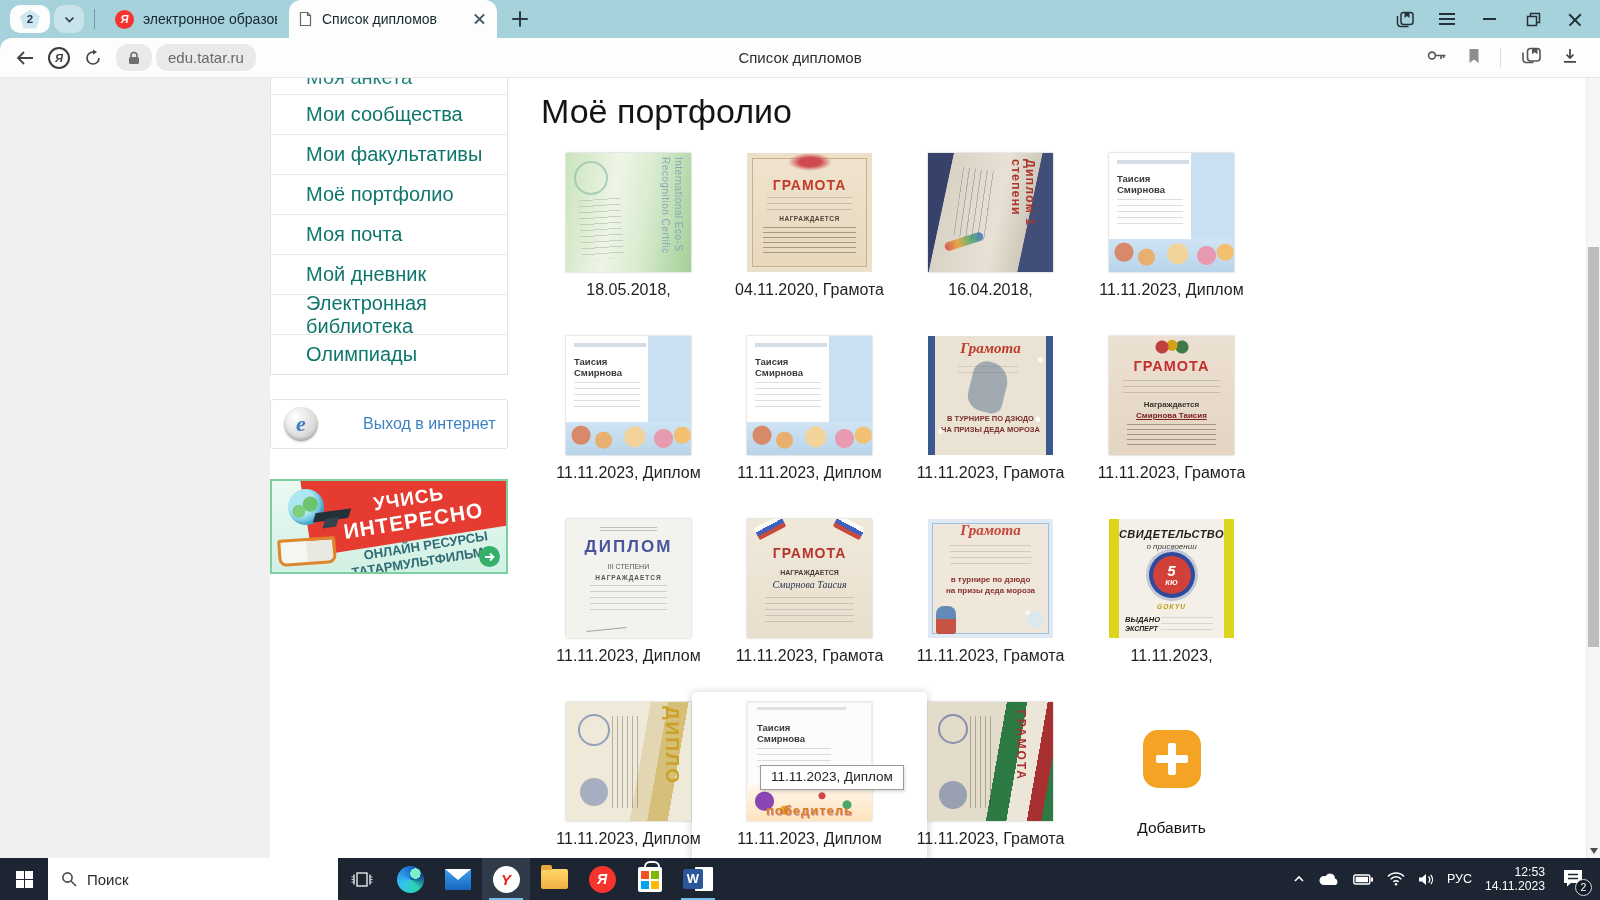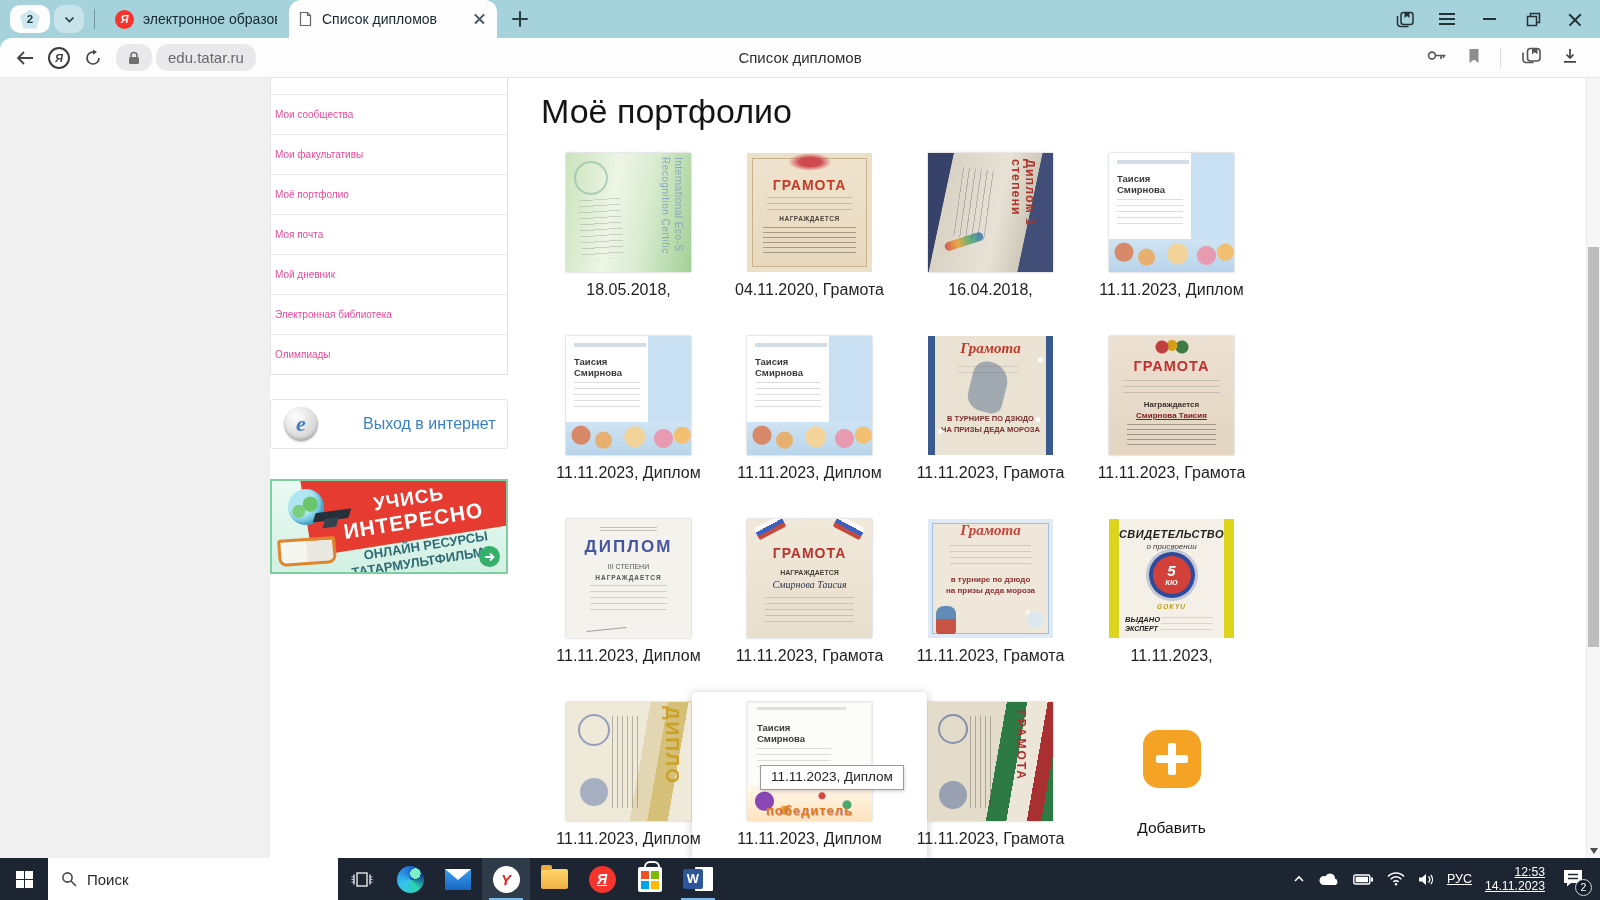--- a/index.html
+++ b/index.html
@@ -50,21 +50,21 @@
   
   .content{position:absolute;top:78px;left:0;right:0;bottom:42px;background:#fff;}
   .gutter{position:absolute;left:0;top:0;bottom:0;width:270px;background:#f0f0f0;}
   .scrollbar{position:absolute;right:0;top:0;bottom:0;width:14px;background:#f6f6f6;border-left:1px solid #ebebeb;}
   .scroll-thumb{position:absolute;left:1px;right:1px;top:169px;height:400px;background:#bdbdbd;}
   .scroll-down{position:absolute;left:3px;bottom:4px;width:0;height:0;border-left:4px solid transparent;border-right:4px solid transparent;border-top:6px solid #4d4d4d;}
 
   
   .sidebar{position:absolute;left:270px;top:0;width:238px;}
   .menu-card{background:#fff;border:1px solid #e3e3e3;border-top:none;}
-  .menu-item{height:40px;display:flex;align-items:center;padding-left:4px;border-top:1px solid #e9e9e9;font-size:10px;color:#ec4899;cursor:pointer;}
+  .menu-item{height:40px;display:flex;align-items:center;padding-left:35px;border-top:1px solid #e9e9e9;font-size:20px;color:#0f766e;cursor:pointer;}
   .menu-item:first-child{border-top:none;}
   .menu-item.clipped{height:16px;overflow:hidden;align-items:flex-start;}
   .menu-item.clipped .menu-label{margin-top:-12px;opacity:.9;}
   .exit-card{margin-top:24px;height:50px;background:#fff;border:1px solid #e3e3e3;border-radius:3px;display:flex;align-items:center;padding-left:13px;gap:13px;}
   .ie-circle{width:34px;height:34px;border-radius:50%;background:radial-gradient(circle at 35% 30%,#ffffff,#dedede 55%,#b9b9b9);box-shadow:inset 0 -2px 3px rgba(0,0,0,.18),0 1px 2px rgba(0,0,0,.2);display:flex;align-items:center;justify-content:center;}
   .ie-e{font-family:"Liberation Serif","DejaVu Serif",serif;font-style:italic;font-weight:bold;color:#3f7ac2;font-size:22px;line-height:20px;}
   .exit-label{color:#3b82c4;font-size:16px;margin-left:32px;}
   .banner{margin-top:30px;height:95px;position:relative;overflow:hidden;border:2px solid #7ccf9e;background:linear-gradient(180deg,#eafaf3,#d2f0e3);}
   .banner-red{position:absolute;right:-28px;top:-30px;width:230px;height:88px;background:#e63b30;transform:rotate(-9deg);}
   .banner-l1{position:absolute;right:62px;top:7px;transform:rotate(-9deg);color:#fff;font-weight:bold;font-size:19px;letter-spacing:1px;}
@@ -192,21 +192,21 @@
   .v-winner .th-sub{bottom:3px;top:auto;font-size:13px;font-weight:bold;color:#e07a1f;letter-spacing:1px;z-index:2;text-shadow:1px 1px 0 rgba(138,70,180,.4);}
   .v-gramota-green{background:linear-gradient(100deg,#e4dccb 0 54%,#2e7a44 54% 68%,#ece6d8 68% 82%,#a83030 82% 92%,#2e7a44 92%);}
   .v-gramota-green .th-side{position:absolute;right:25px;top:8px;writing-mode:vertical-rl;font-size:12px;font-weight:bold;color:#a83030;letter-spacing:2px;}
   .v-gramota-green::before{content:"";position:absolute;left:10px;top:12px;width:26px;height:26px;border:2px solid rgba(40,70,140,.5);border-radius:50%;box-shadow:0 66px 0 -1px rgba(40,70,140,.4);}
   .v-gramota-green .th-lines{left:42px;top:14px;width:24px;height:92px;background:repeating-linear-gradient(90deg,rgba(70,65,55,.35) 0 1px,transparent 1px 5px);}
 
   
   .status-pill{position:absolute;left:0;bottom:54px;height:22px;background:#ededed;border:1px solid #cfcfcf;border-left:none;border-bottom:none;border-radius:0 4px 0 0;display:flex;align-items:center;padding:0 10px 1px 8px;font-size:13px;color:#4a4a4a;z-index:7;}
 
   
-  .taskbar{position:absolute;left:0;right:0;bottom:0;height:42px;background:#1c2531;display:flex;align-items:stretch;z-index:8;color:#fff;text-decoration:underline;}
+  .taskbar{position:absolute;left:0;right:0;bottom:0;height:42px;background:#1c2531;display:flex;align-items:stretch;z-index:8;color:#fff;}
   .tb-start{width:48px;display:flex;align-items:center;justify-content:center;}
   .win-logo{width:17px;height:17px;display:grid;grid-template-columns:8px 8px;grid-template-rows:8px 8px;gap:1px;}
   .win-logo i{background:#fff;display:block;}
   .tb-search{width:290px;background:#fff;display:flex;align-items:center;gap:10px;padding-left:13px;color:#2b2b2b;}
   .search-label{font-size:15px;}
   .tb-app{width:48px;display:flex;align-items:center;justify-content:center;position:relative;}
   .tb-app.active{background:#303b49;}
   .tb-app.open::after{content:"";position:absolute;left:7px;right:7px;bottom:0;height:2.5px;background:#76b9ed;}
   .edge-icon{width:27px;height:27px;border-radius:50%;background:
     radial-gradient(circle at 68% 28%,#7df0c8 0 19%,transparent 20%),

